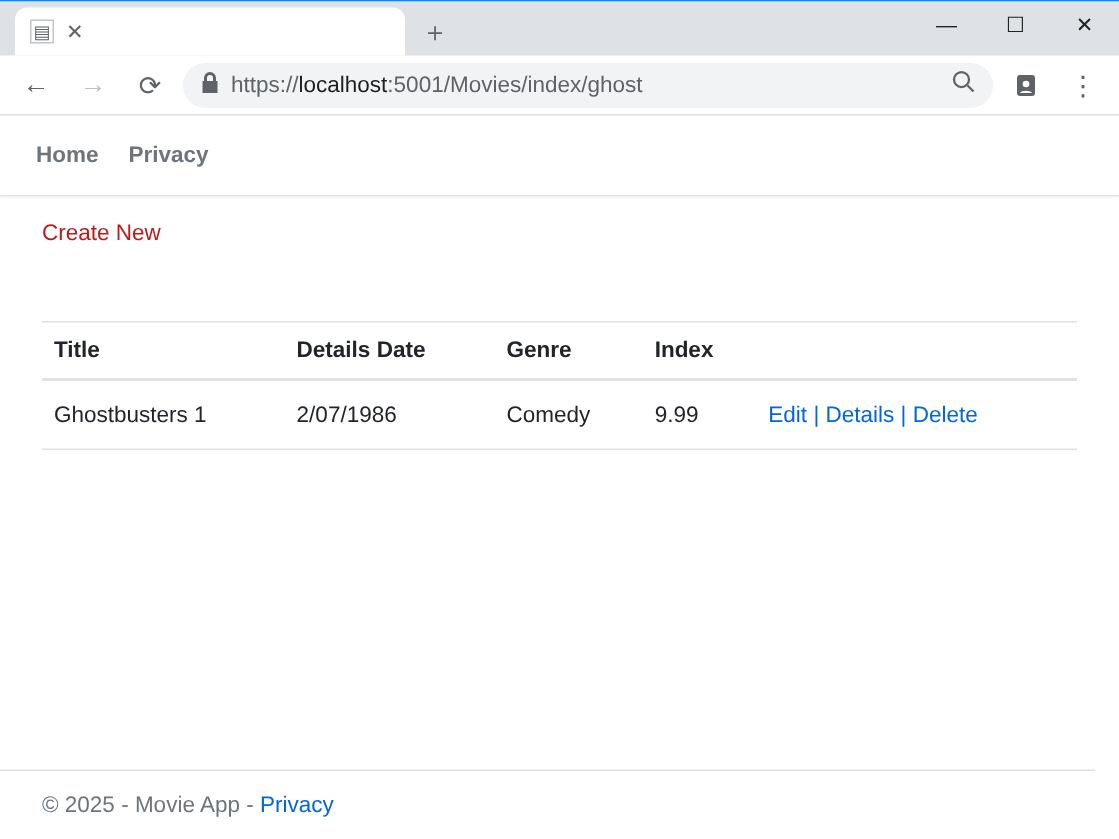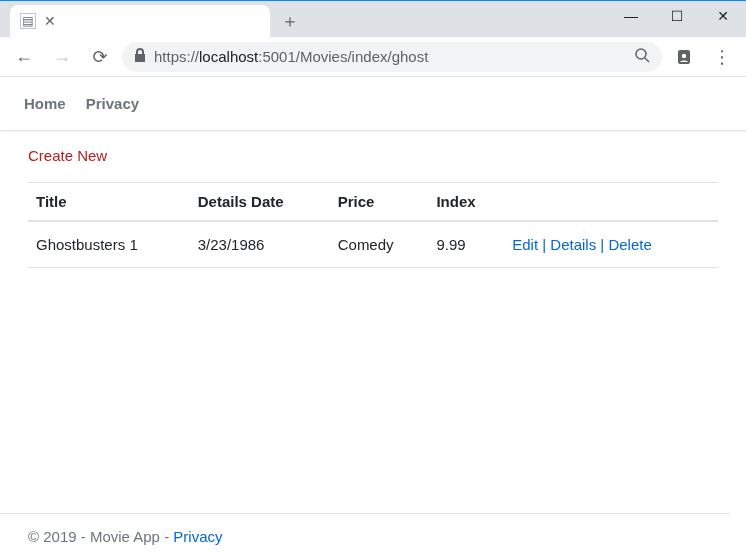--- a/index.html
+++ b/index.html
@@ -125,20 +125,21 @@
     font-size:15px;
     text-decoration:none;
     display:inline-block;
     margin-bottom:18px;
   }
   table.movies {
     width:100%;
     border-collapse:collapse;
     font-size:15px;
     color:#212529;
+    margin-top:32px;
   }
   table.movies th {
     text-align:left;
     font-weight:700;
     padding:10px 8px;
     border-top:1px solid #dee2e6;
     border-bottom:2px solid #dee2e6;
   }
   table.movies td {
     padding:14px 8px;
@@ -215,34 +216,34 @@
   </div>
 
   <div class="page">
     <a href="#" class="create-link">Create New</a>
 
     <table class="movies">
       <thead>
         <tr>
           <th>Title</th>
           <th>Details Date</th>
-          <th>Price</th>
+          <th>Genre</th>
           <th>Index</th>
           <th></th>
         </tr>
       </thead>
       <tbody id="rows">
           <tr>
             <td>Ghostbusters 1</td>
-            <td>3/23/1986</td>
+            <td>2/07/1986</td>
             <td>Comedy</td>
             <td>9.99</td>
             <td class="row-actions"><a href="#">Edit</a><span class="sep"> | </span><a href="#">Details</a><span class="sep"> | </span><a href="#">Delete</a></td>
           </tr>
         </tbody>
     </table>
   </div>
 
   <div class="footer">
-    <span>© 2019 - Movie App - </span><a href="#">Privacy</a>
+    <span>© 2025 - Movie App - </span><a href="#">Privacy</a>
   </div>
 
 </div>
 
 </body></html>

